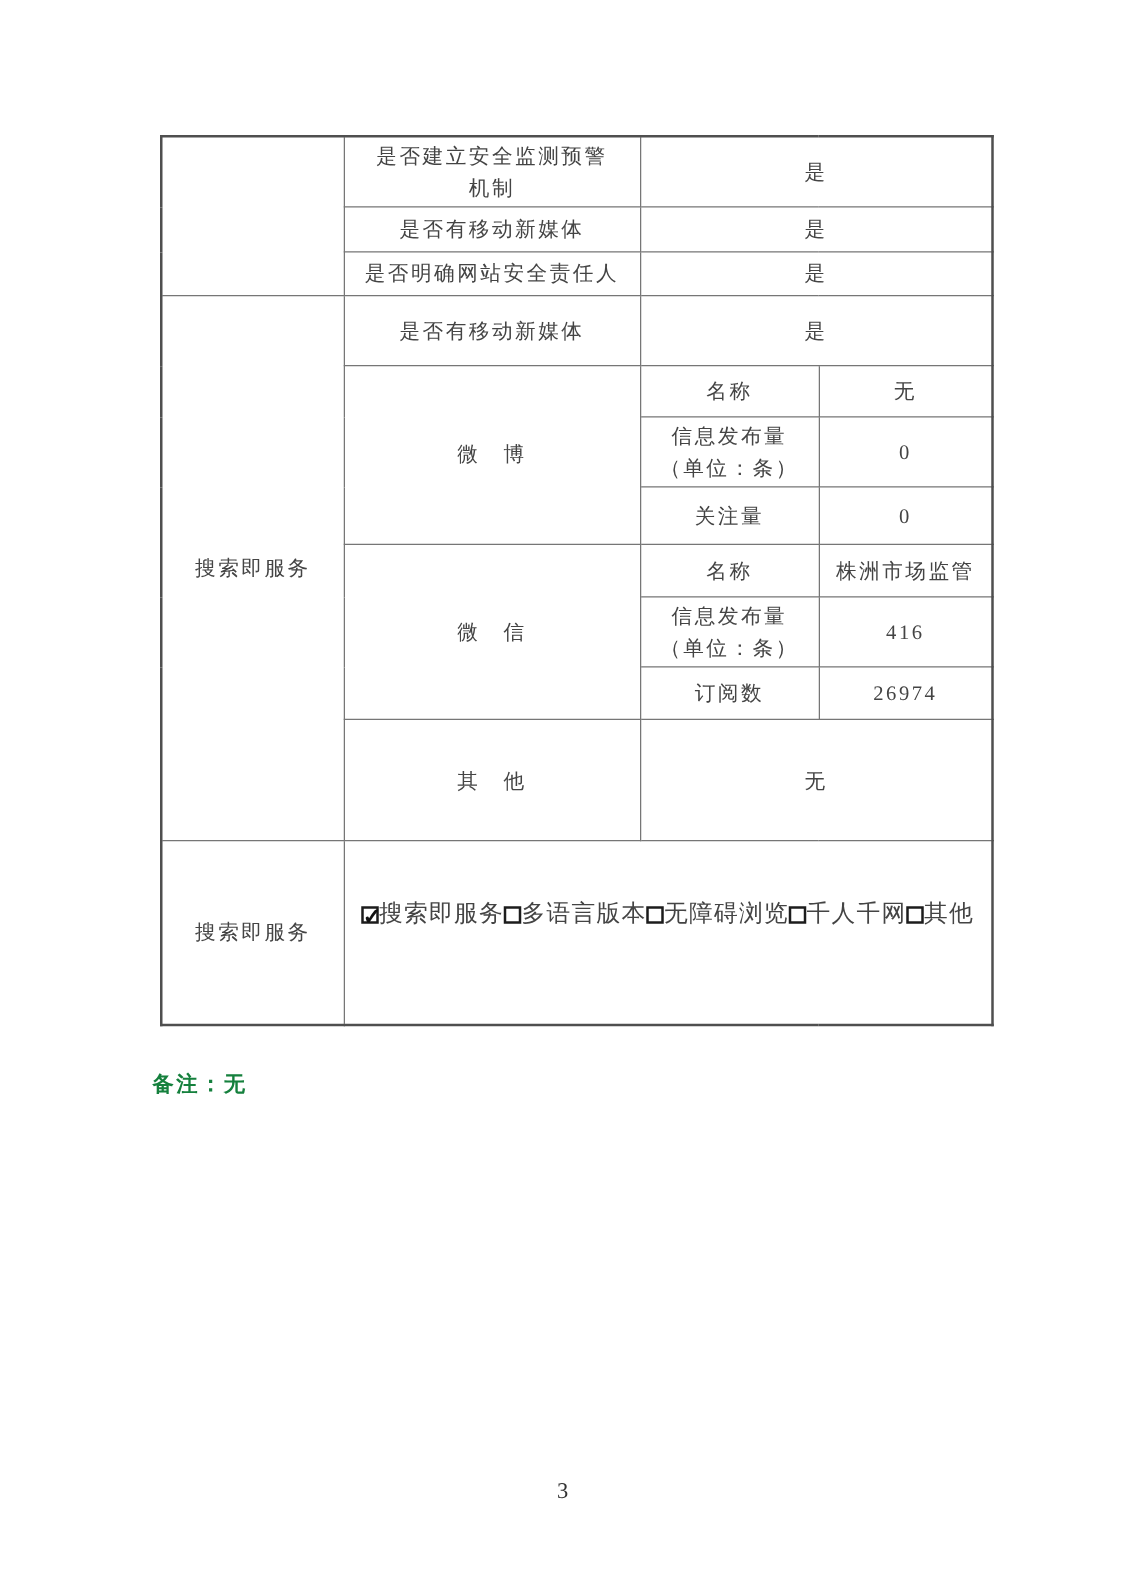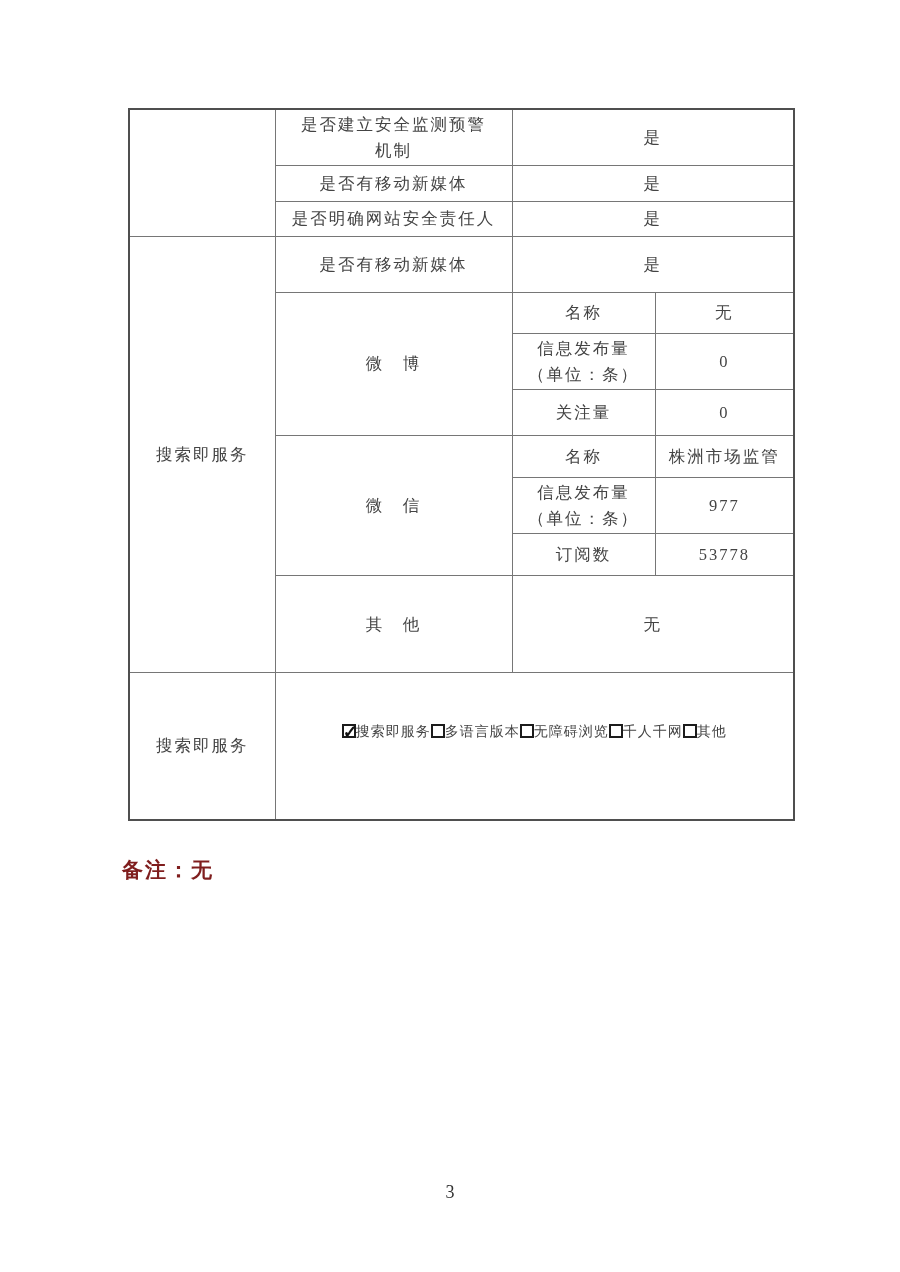--- a/index.html
+++ b/index.html
@@ -36,21 +36,21 @@
   td.pre { white-space: pre-line; }
   td.left { text-align: left; padding-left: 10px; font-family: Liberation Serif, serif; }
   td.num { letter-spacing: 1px; }
 
   
   .cb-line {
     position: relative;
     top: -14px;
     white-space: nowrap;
     letter-spacing: 1px;
-    font-size: 14px;
+    font-size: 19px;
   }
   .checkbox {
     display: inline-block;
     width: 14px;
     height: 14px;
     border: 2.5px solid #1c1c1c;
     background: #ffffff;
     position: relative;
     vertical-align: -2px;
   }
@@ -62,23 +62,23 @@
     font-size: 18px;
     font-weight: bold;
     color: #111111;
     letter-spacing: 0;
   }
 
   .note {
     position: absolute;
     left: 122px;
     top: 856px;
-    font-size: 21px;
+    font-size: 17px;
     font-weight: bold;
-    color: #7f1d1d;
+    color: #15803d;
     letter-spacing: 2px;
   }
 
   .page-number {
     position: absolute;
     left: 0;
     right: 0;
     top: 1182px;
     text-align: center;
     font-size: 18px;
@@ -130,25 +130,25 @@
       <td class="num">0</td>
     </tr>
     <tr style="height:42px">
       <td rowspan="3">微　信</td>
       <td>名称</td>
       <td>株洲市场监管</td>
     </tr>
     <tr style="height:52px">
       <td class="pre left">信息发布量
 （单位：条）</td>
-      <td class="num">977</td>
+      <td class="num">416</td>
     </tr>
     <tr style="height:42px">
       <td>订阅数</td>
-      <td class="num">53778</td>
+      <td class="num">26974</td>
     </tr>
     <tr style="height:97px">
       <td>其　他</td>
       <td colspan="2">无</td>
     </tr>
     <tr style="height:147px">
       <td>搜索即服务</td>
       <td colspan="3">
         <div class="cb-line">
           <span class="cb-item"><span class="checkbox checked"></span><span>搜索即服务</span></span><span class="cb-item"><span class="checkbox"></span><span>多语言版本</span></span><span class="cb-item"><span class="checkbox"></span><span>无障碍浏览</span></span><span class="cb-item"><span class="checkbox"></span><span>千人千网</span></span><span class="cb-item"><span class="checkbox"></span><span>其他</span></span>

